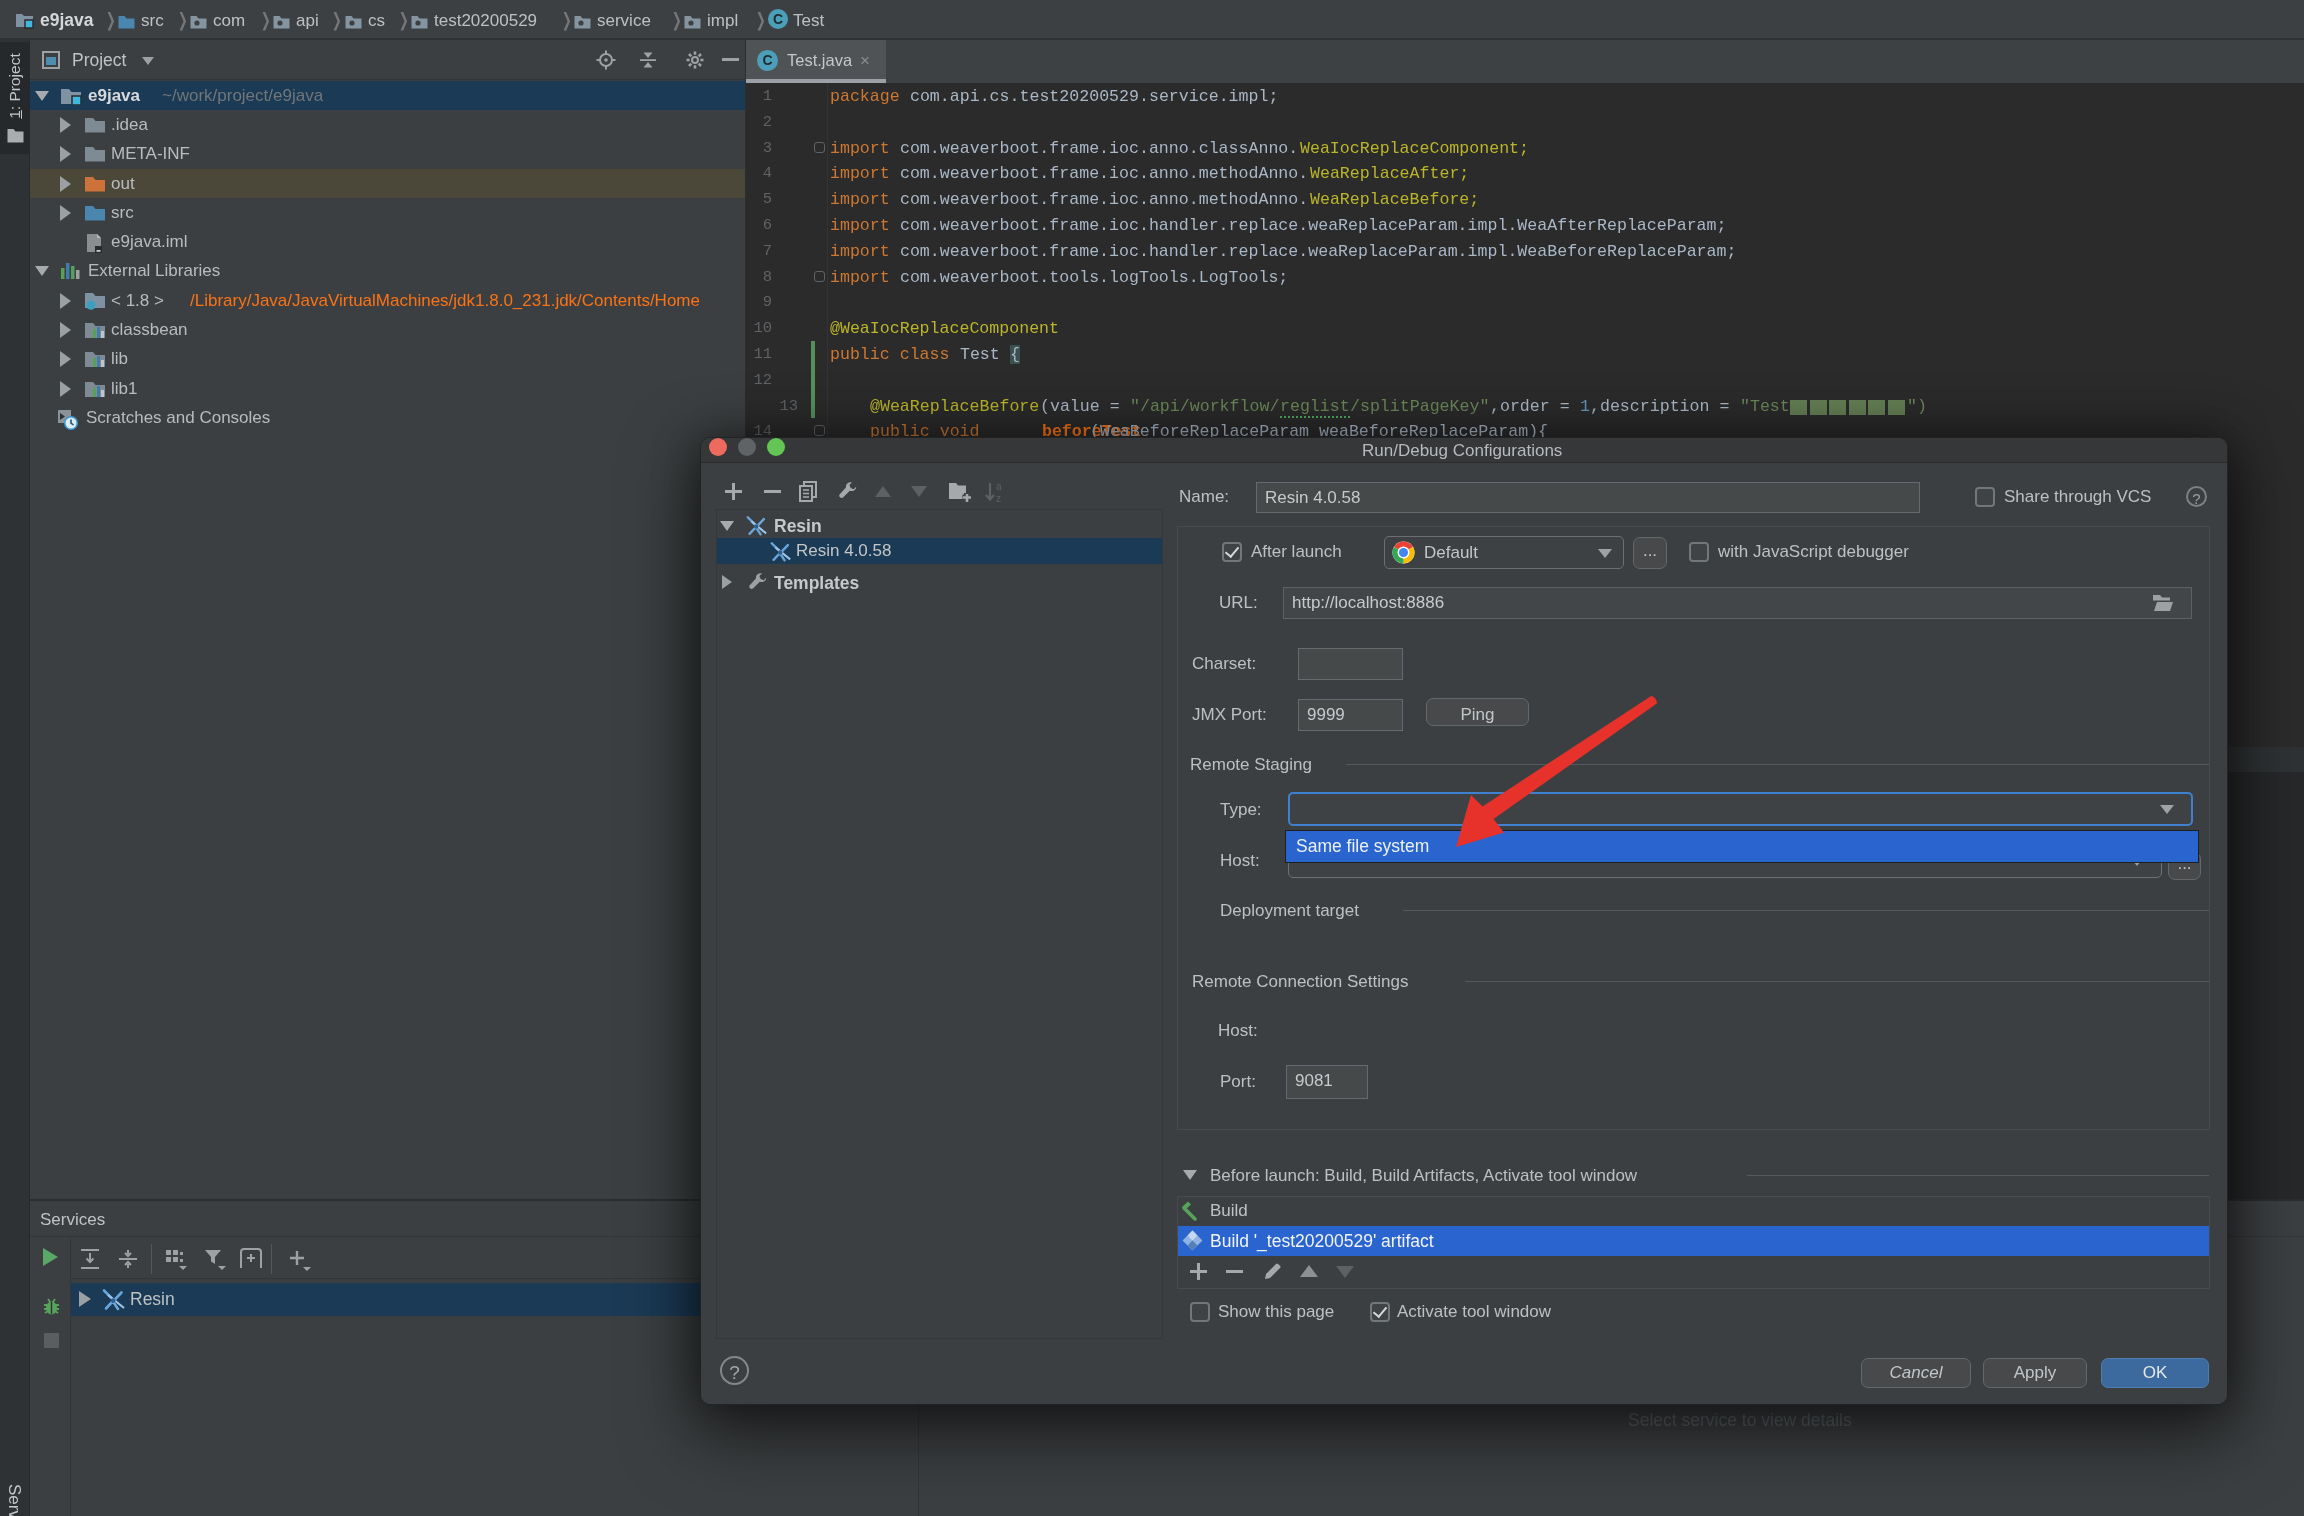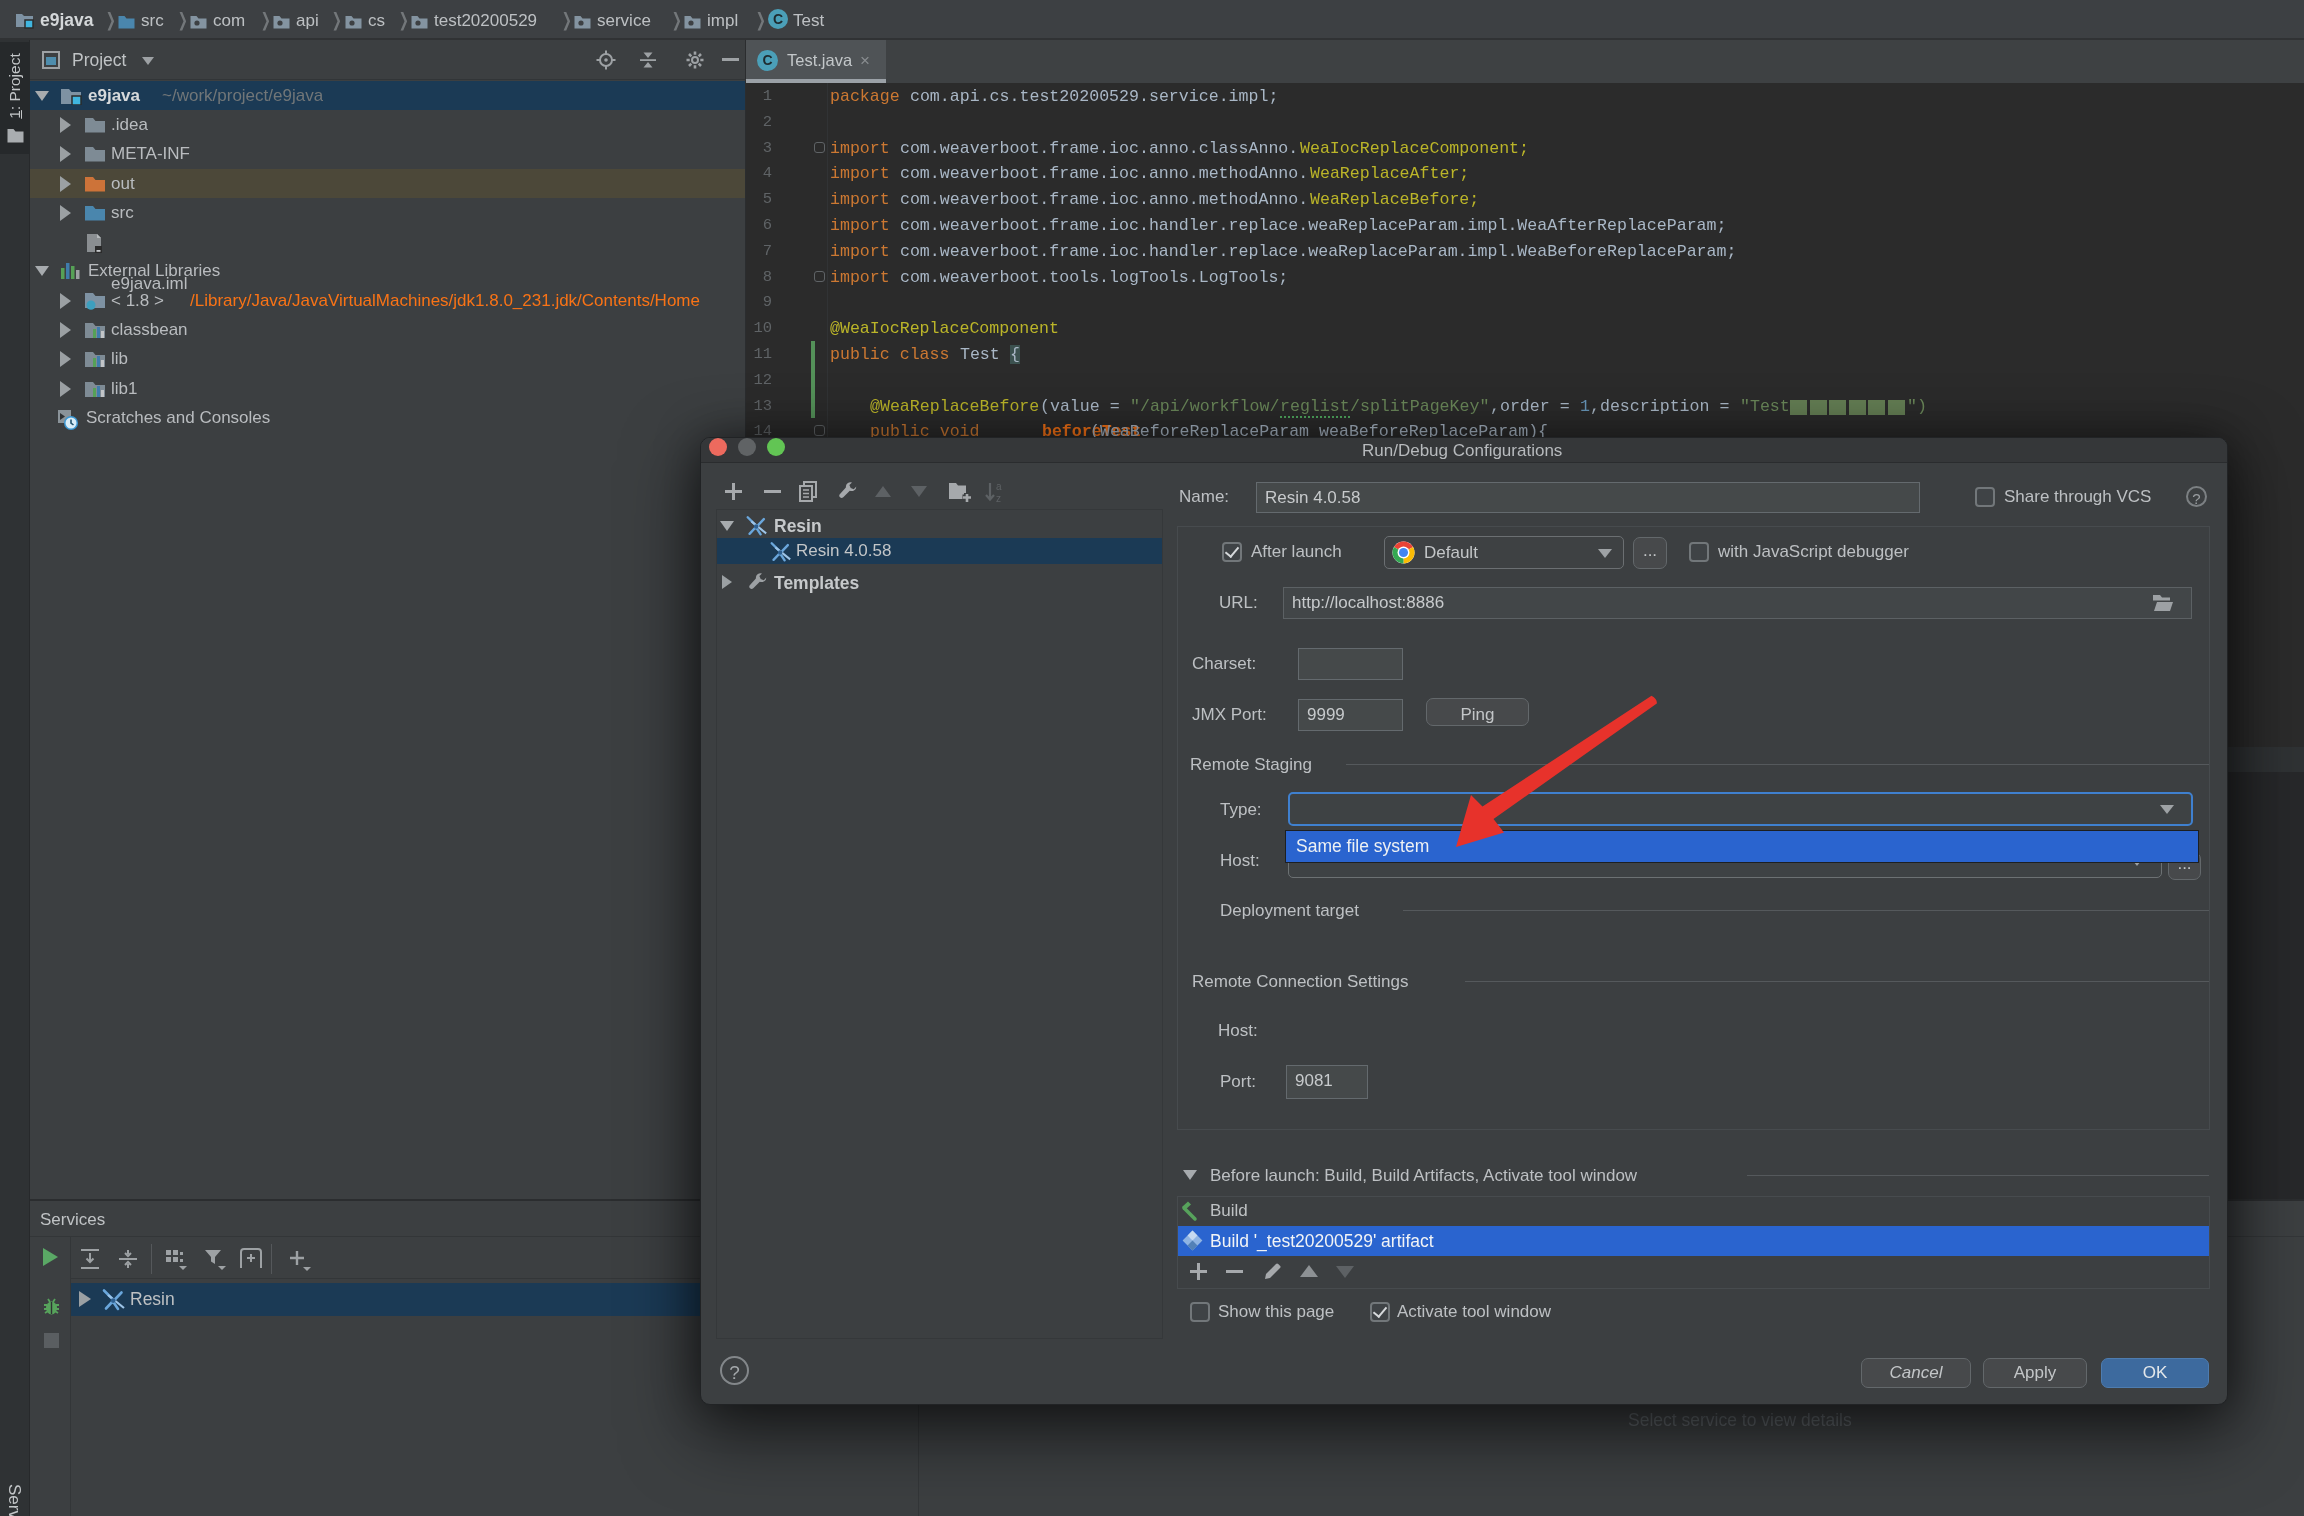--- a/index.html
+++ b/index.html
@@ -135,21 +135,21 @@
       <div class="abs" style="left:84px;top:203.85px;"><svg width="21" height="17" viewBox="0 0 21 17">
           <path d="M1 2 h8 l2.5 3 h9.5 v11.5 h-20 z" fill="#4a86ad"></path>
         </svg></div>
       <div class="abs" style="left:111px;top:202.85px;font-size:17px;color:#b9bcbf;white-space:nowrap;">src</div>
       <div class="abs" style="left:84px;top:233.15px;"><svg width="20" height="20" viewBox="0 0 20 20">
           <path d="M3 1 h10 l4 4 v14 h-14 z" fill="#8a8e91"></path>
           <path d="M13 1 l4 4 h-4 z" fill="#b6babc"></path>
           <rect x="11" y="13" width="7" height="7" fill="#2b2b2b"></rect>
           <rect x="12.5" y="17" width="4" height="1.8" fill="#c6c9cb"></rect>
         </svg></div>
-      <div class="abs" style="left:111px;top:232.15px;font-size:17px;color:#b9bcbf;white-space:nowrap;margin-top:42px;">e9java.iml</div>
+      <div class="abs" style="left:111px;top:232.15px;font-size:17px;color:#b9bcbf;white-space:nowrap;">e9java.iml</div>
       <div class="abs" style="left:35px;top:266.45px;width:0;height:0;border-left:7px solid transparent;border-right:7px solid transparent;border-top:10px solid #a7abae;"></div>
       <div class="abs" style="left:60px;top:262.45px;"><svg width="21" height="17" viewBox="0 0 21 17">
           <rect x="1" y="6" width="3.5" height="11" fill="#56a156"></rect>
           <rect x="6" y="1" width="3.5" height="16" fill="#3f7cab"></rect>
           <rect x="11" y="4" width="3.5" height="13" fill="#56a156"></rect>
           <rect x="16" y="8" width="3.5" height="9" fill="#9da1a4"></rect>
         </svg></div>
       <div class="abs" style="left:88px;top:261.45px;font-size:17px;color:#b9bcbf;white-space:nowrap;">External Libraries</div>
       <div class="abs" style="left:60px;top:292.75px;width:0;height:0;border-top:8px solid transparent;border-bottom:8px solid transparent;border-left:11px solid #9ba0a3;"></div>
       <div class="abs" style="left:84px;top:291.75px;"><svg width="22" height="19" viewBox="0 0 22 19">
@@ -210,21 +210,21 @@
       <div class="abs mono" style="left:712px;top:138.5px;width:60px;text-align:right;font-size:15.5px;color:#5f6366;">3</div>
       <div class="abs mono" style="left:712px;top:164.3px;width:60px;text-align:right;font-size:15.5px;color:#5f6366;">4</div>
       <div class="abs mono" style="left:712px;top:190.10000000000002px;width:60px;text-align:right;font-size:15.5px;color:#5f6366;">5</div>
       <div class="abs mono" style="left:712px;top:215.9px;width:60px;text-align:right;font-size:15.5px;color:#5f6366;">6</div>
       <div class="abs mono" style="left:712px;top:241.70000000000002px;width:60px;text-align:right;font-size:15.5px;color:#5f6366;">7</div>
       <div class="abs mono" style="left:712px;top:267.5px;width:60px;text-align:right;font-size:15.5px;color:#5f6366;">8</div>
       <div class="abs mono" style="left:712px;top:293.3px;width:60px;text-align:right;font-size:15.5px;color:#5f6366;">9</div>
       <div class="abs mono" style="left:712px;top:319.1px;width:60px;text-align:right;font-size:15.5px;color:#5f6366;">10</div>
       <div class="abs mono" style="left:712px;top:344.90000000000003px;width:60px;text-align:right;font-size:15.5px;color:#5f6366;">11</div>
       <div class="abs mono" style="left:712px;top:370.7px;width:60px;text-align:right;font-size:15.5px;color:#5f6366;">12</div>
-      <div class="abs mono" style="left:712px;top:396.5px;width:60px;text-align:right;font-size:15.5px;color:#5f6366;">13</div>
+      <div class="abs mono" style="left:738px;top:396.5px;width:60px;text-align:right;font-size:15.5px;color:#5f6366;">13</div>
       <div class="abs mono" style="left:712px;top:422.3px;width:60px;text-align:right;font-size:15.5px;color:#5f6366;">14</div>
       <div class="abs" style="left:814px;top:141.5px;width:11px;height:11px;border:1.5px solid #5f6366;border-radius:3px;background:#2b2b2b;"></div>
       <div class="abs" style="left:814px;top:270.5px;width:11px;height:11px;border:1.5px solid #5f6366;border-radius:3px;background:#2b2b2b;"></div>
       <div class="abs" style="left:814px;top:425.3px;width:11px;height:11px;border:1.5px solid #5f6366;border-radius:3px;background:#2b2b2b;"></div>
       <div class="abs" style="left:811px;top:341px;width:4px;height:77.4px;background:#549159;"></div>
       <div class="abs mono" style="left:0;top:87px;font-size:16.6px;">
         <span style="position:absolute;left:830px;white-space:pre;color:#cc7832;">package</span>
         <span style="position:absolute;left:900px;white-space:pre;color:#a9b7c6;"> com.api.cs.test20200529.service.impl;</span>
       </div>
       <div class="abs mono" style="left:0;top:138.6px;font-size:16.6px;">

